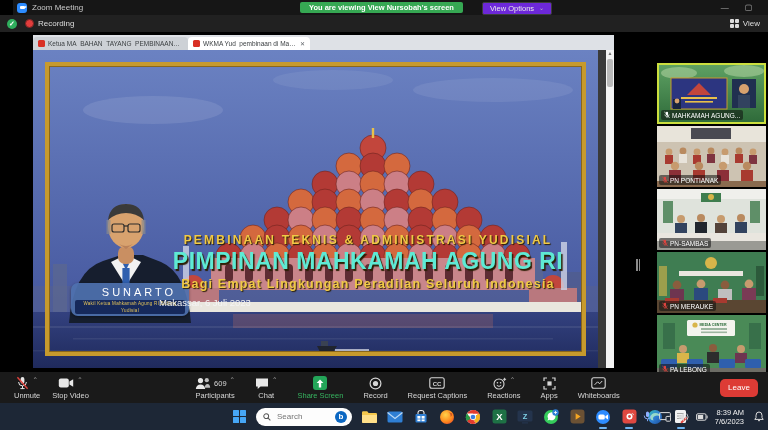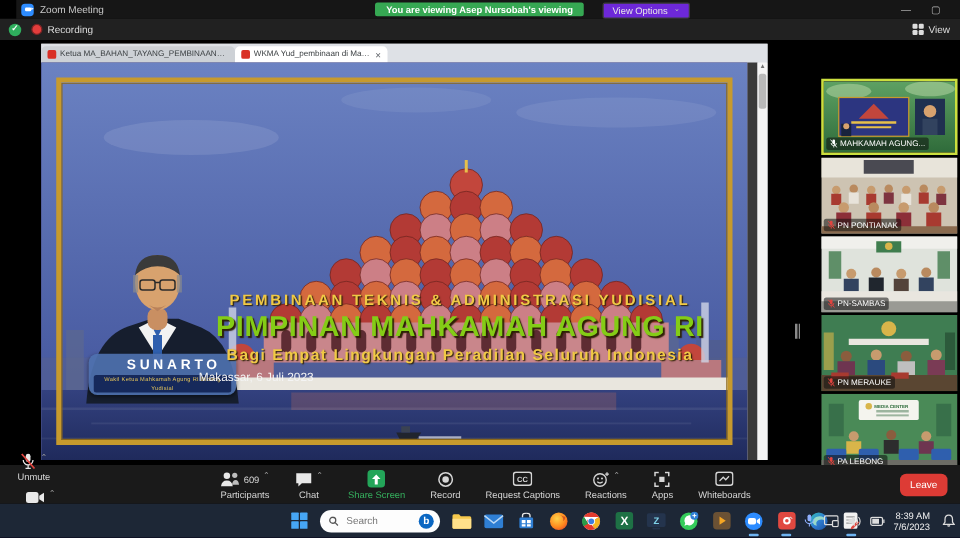--- a/index.html
+++ b/index.html
@@ -37,27 +37,27 @@
   .tab .cl{color:#5f6368;font-size:6px;margin-left:3px;}
   .slidewrap{position:absolute;left:0;top:15px;width:565px;height:318px;background:#2c3580;overflow:hidden;}
   .pdfgutter{position:absolute;left:565px;top:15px;width:8px;height:318px;background:#3a3a3a;}
   .vscroll{position:absolute;left:573px;top:15px;width:8px;height:318px;background:#f4f4f4;}
   .vscroll .up{width:8px;height:7px;color:#707070;font-size:5px;text-align:center;line-height:7px;}
   .vscroll .thumb{position:absolute;left:1px;top:9px;width:6px;height:28px;background:#b9b9b9;border-radius:2px;}
   .goldframe{position:absolute;left:12px;top:12px;right:12px;bottom:12px;border:4px solid #c79a2d;box-shadow:inset 0 0 0 1px #8a671a;}
   
   .slidetext{position:absolute;left:112px;top:183px;width:446px;text-align:center;}
   .st1{color:#f0c945;font-size:12px;font-weight:800;letter-spacing:2.2px;text-shadow:1px 1px 1px #2c1f05;}
-  .st2{color:#84cc16;font-size:23px;font-weight:800;letter-spacing:.5px;margin-top:1px;text-shadow:1.5px 1.5px 1px #2c1f05;}
+  .st2{color:#5eead4;font-size:23px;font-weight:800;letter-spacing:.5px;margin-top:1px;text-shadow:1.5px 1.5px 1px #2c1f05;}
   .st3{color:#f0c945;font-size:12.5px;font-weight:700;letter-spacing:1.2px;margin-top:2px;text-shadow:1px 1px 1px #2c1f05;}
   .st4{color:#f4f4f4;font-size:9.5px;margin-top:6px;text-align:left;padding-left:14px;}
   
   .speaker{position:absolute;left:26px;top:128px;width:134px;height:145px;}
   .nameplate{position:absolute;left:38px;top:233px;width:118px;background:rgba(78,113,175,.92);border-radius:7px;padding:3px 0 2px;text-align:center;box-shadow:0 1px 3px rgba(0,0,0,.4);}
-  .pname{color:#fff;font-size:11px;font-weight:700;letter-spacing:3px;margin-left:18px;}
+  .pname{color:#fff;font-size:11px;font-weight:400;letter-spacing:3px;margin-left:18px;}
   .ptitle{margin:2px 4px 0;background:#16295b;border-radius:2px;color:#e8c75a;font-size:4.5px;line-height:7px;letter-spacing:.3px;}
   
   .sidebar{left:657px;top:31px;width:109px;}
   .thumb{position:relative;width:109px;height:61px;margin-bottom:2px;background:#1b1b1b;overflow:hidden;}
   .thumb.activebrd{border:2px solid #cbdf3e;width:105px;height:57px;}
   .plabel{position:absolute;left:2px;bottom:2px;display:flex;align-items:center;gap:2px;background:rgba(15,15,15,.55);padding:1px 3px;border-radius:2px;color:#fff;font-size:6.5px;white-space:nowrap;max-width:100px;overflow:hidden;}
   .resizer{left:636px;top:227px;width:5px;height:12px;display:flex;gap:1px;}
   .resizer i{width:1.5px;height:12px;background:#8a8a8a;}
   .morebtn{display:block;margin:3px auto 0;width:38px;height:11px;background:#2e2e2e;border-radius:2px;color:#ccc;font-size:7px;text-align:center;line-height:10px;}
   
@@ -87,21 +87,21 @@
   .clock{text-align:right;font-size:7.5px;line-height:9px;color:#f0f0f0;}
 </style>
 </head>
 <body>
 
 <div class="abs titlebar">
   <span class="zlogo">
       <i></i>
     </span>
   <span class="wtitle">Zoom Meeting</span>
-  <span class="sharebanner">You are viewing Asep Nursobah's viewing</span>
+  <span class="sharebanner">You are viewing View Nursobah's screen</span>
   <span class="viewopts">
     <span>View Options</span>
     <span class="car">⌄</span>
   </span>
   <span class="winctl">
     <span>—</span>
     <span>▢</span>
     <span>✕</span>
   </span>
 </div>
@@ -468,21 +468,21 @@
         </svg>
         <span>PA LEBONG</span>
       </div>
     </div>
 
     <div class="morebtn">⌄</div>
   </div>
 </div>
 
 <div class="abs ztoolbar">
-  <div class="tgroup" style="margin-left:8px;flex-direction:column;">
+  <div class="tgroup" style="margin-left:8px;">
     <div class="tbtn">
       <div class="tico">
         <svg width="13" height="14" viewBox="0 0 13 14">
           <rect x="4.6" y="1" width="3.8" height="6.6" rx="1.9" fill="#e8e8e8"></rect>
           <path d="M2.6 6 a3.9 3.9 0 0 0 7.8 0 M6.5 10 l0 2.4 M4.4 12.6 l4.2 0" stroke="#e8e8e8" stroke-width="1" fill="none"></path>
           <line x1="1.4" y1="1.2" x2="11.6" y2="12.8" stroke="#e0443f" stroke-width="1.4"></line>
         </svg>
         <span class="tchev">⌃</span>
       </div>
       <div class="tlabel">Unmute</div>

